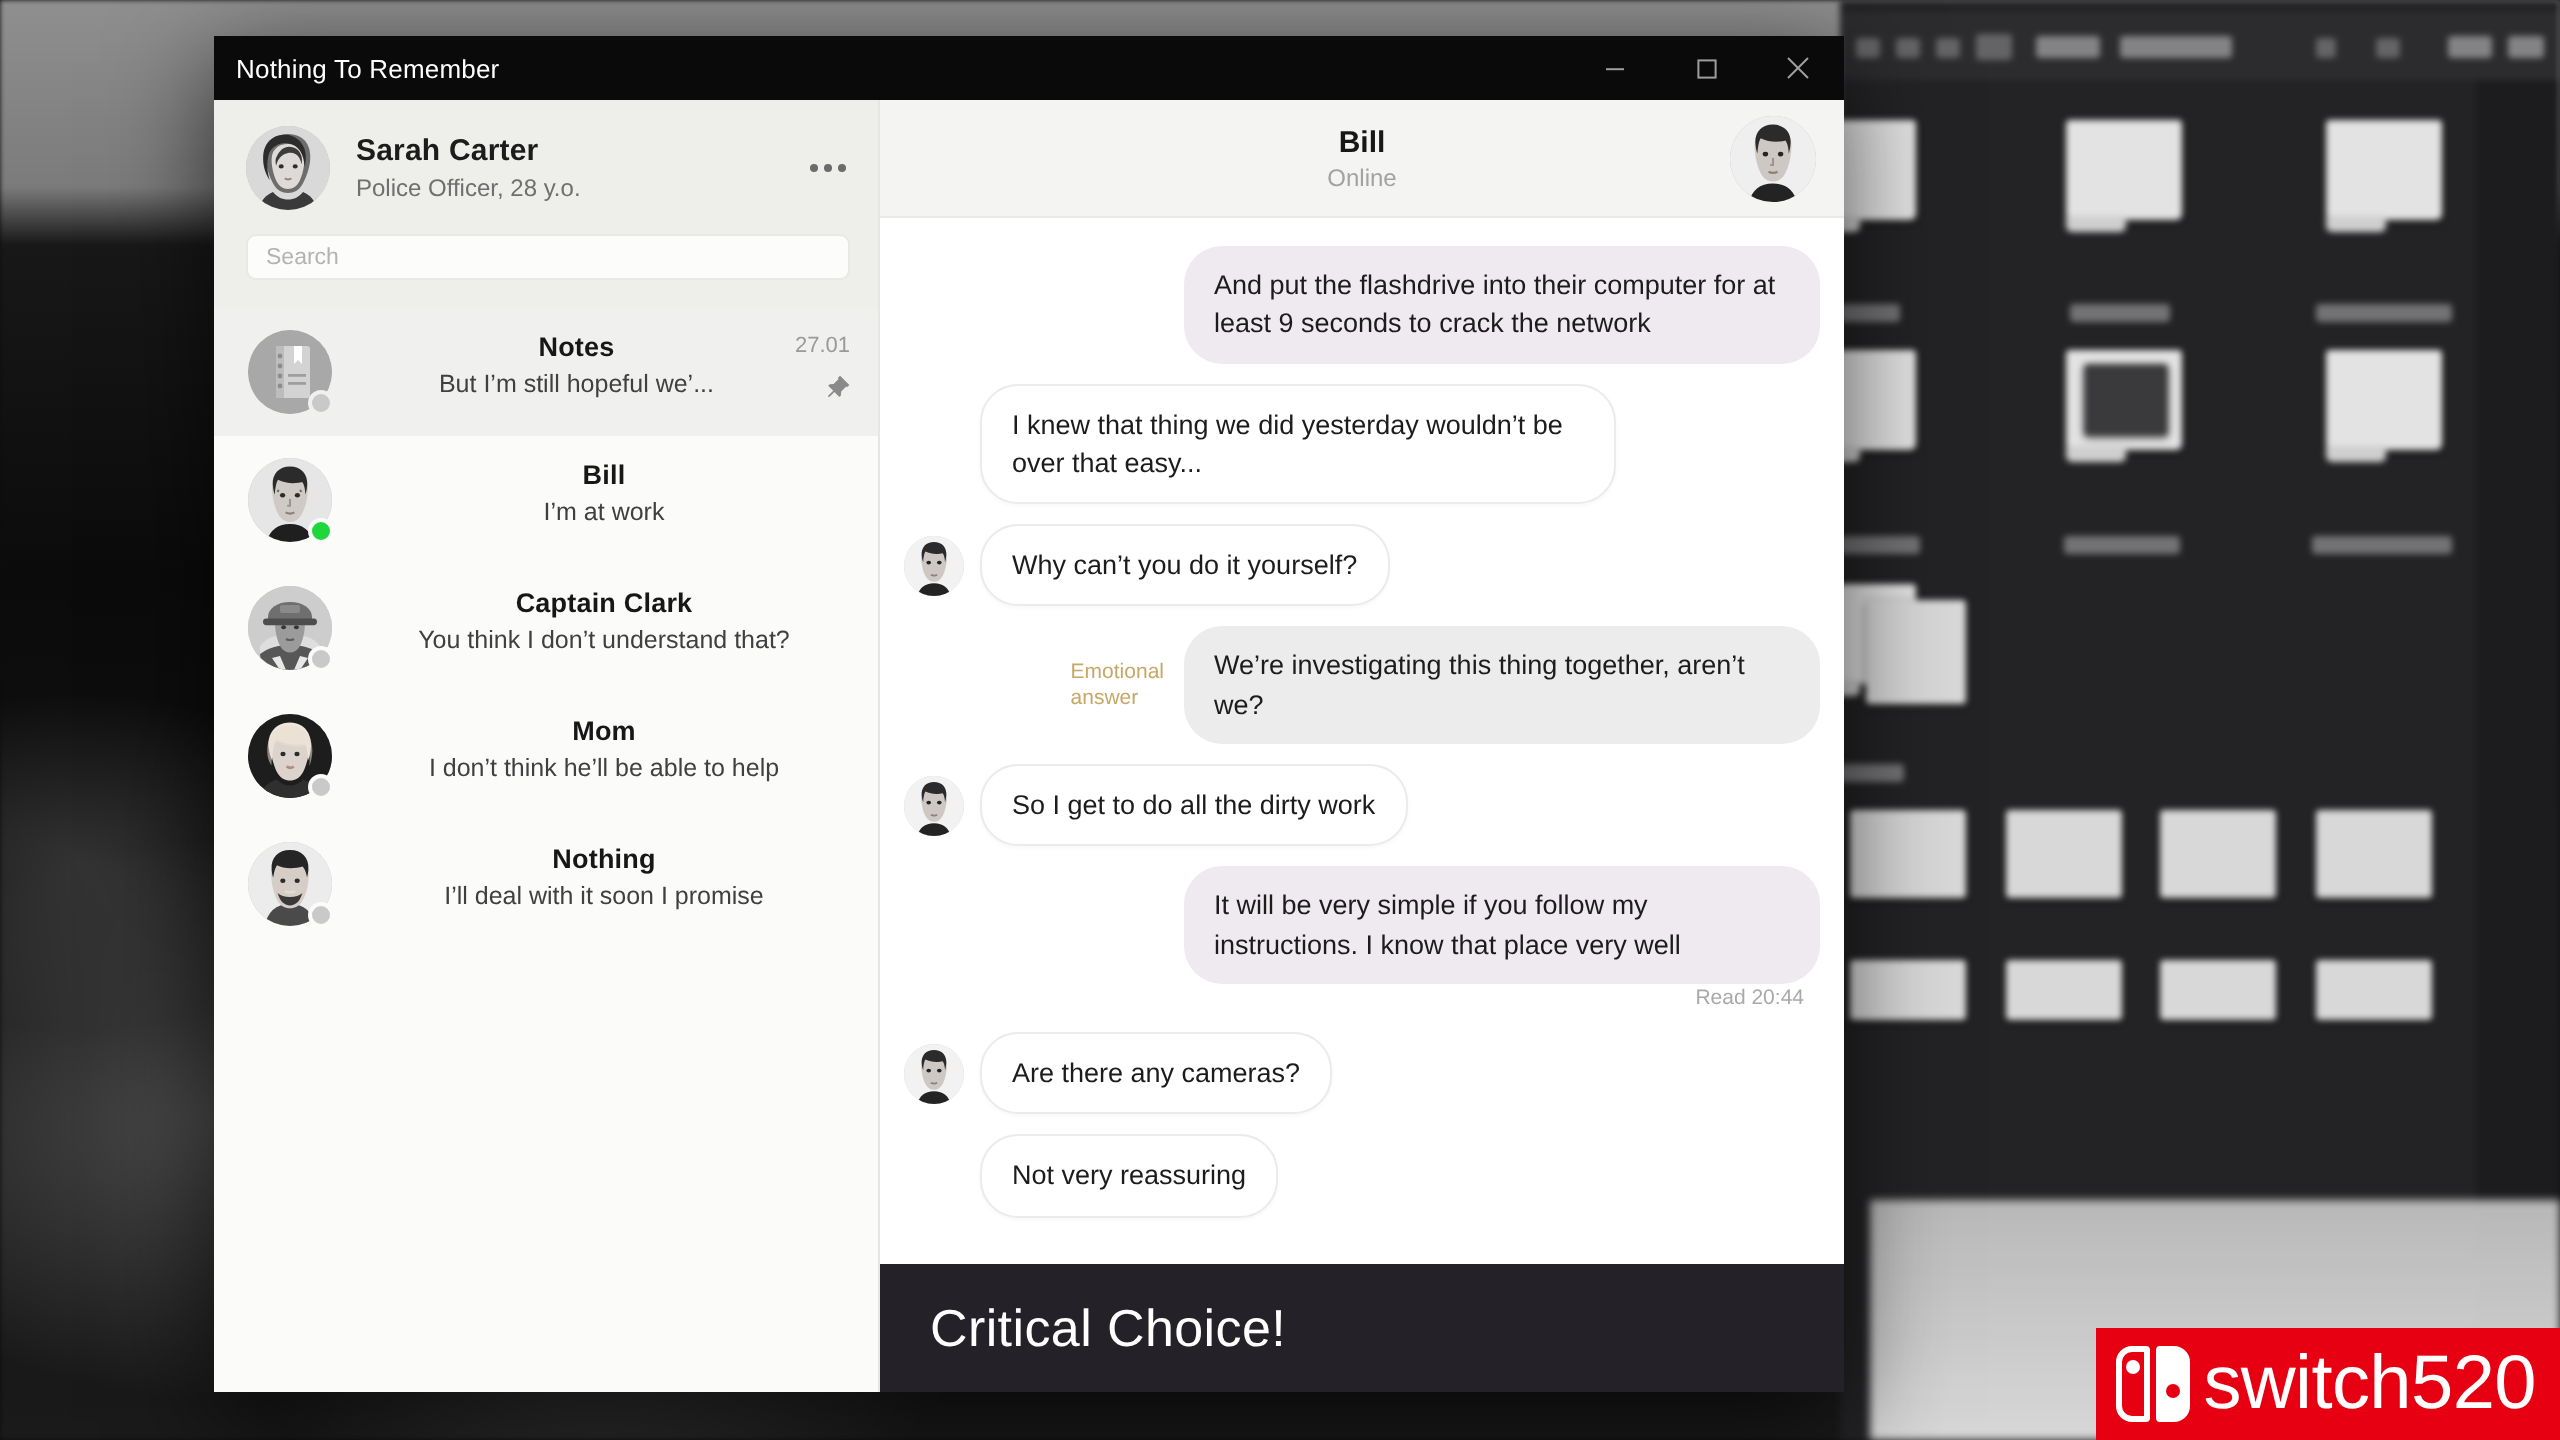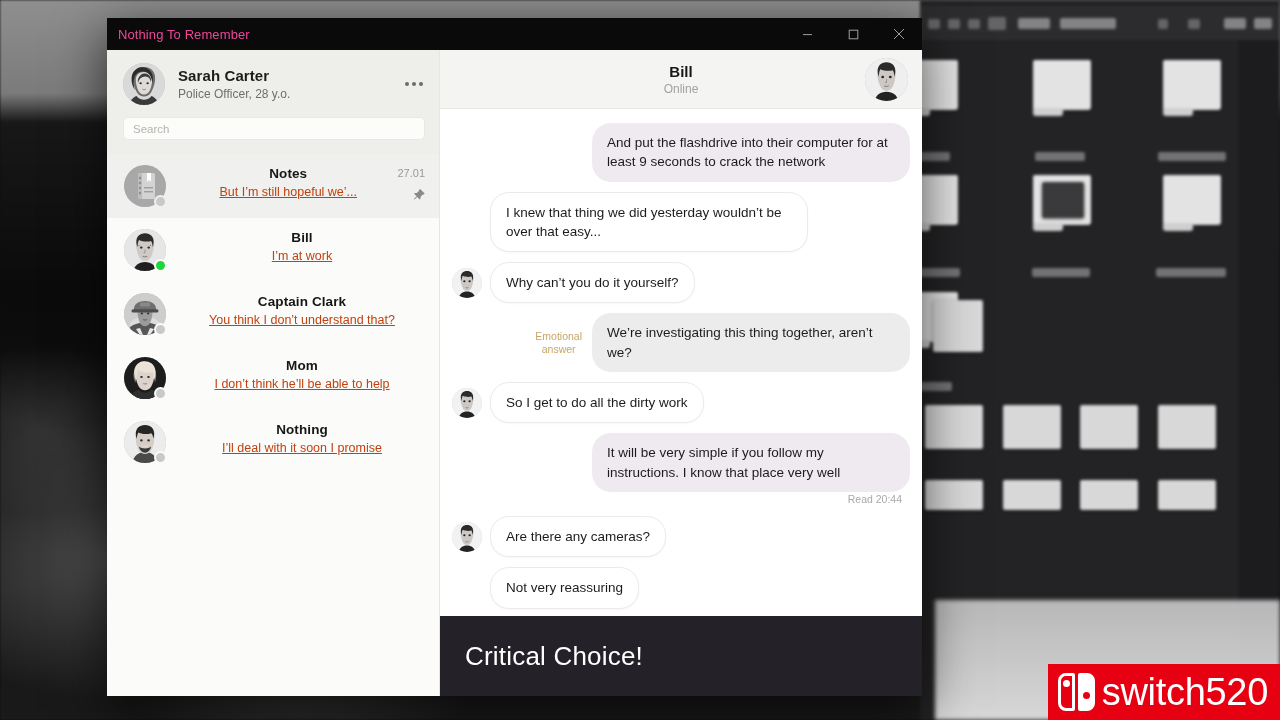--- a/index.html
+++ b/index.html
@@ -96,21 +96,21 @@
   
   .titlebar {
     height: 32px;
     background: #0a0a0a;
     display: flex;
     align-items: center;
     flex: none;
     position: relative;
   }
   .titlebar-title {
-    color: #ec4899;
+    color: #ffffff;
     font-size: 13px;
     padding-left: 11px;
     letter-spacing: .1px;
   }
   .win-controls {
     position: absolute; right: 0; top: 0; height: 32px;
     display: flex; align-items: center;
   }
   .win-btn {
     width: 46px; height: 32px;
@@ -197,22 +197,22 @@
     border: 2px solid #fbfbfa;
     background: #c9c9c9;
   }
   .status-dot.online { background: #1fd63c; }
   .contact.selected .status-dot { border-color: #f0f0ee; }
   .contact-main { margin-left: 13px; flex: 1; min-width: 0; padding-top: 1px; text-align: center; }
   .contact-name {
     font-size: 13.5px; font-weight: bold; color: #171717; letter-spacing: .1px;
   }
   .contact-snippet {
-    font-size: 12.5px; color: #c2410c; margin-top: 4px;
-    white-space: nowrap; overflow: hidden; text-overflow: ellipsis; text-decoration: underline;
+    font-size: 12.5px; color: #404040; margin-top: 4px;
+    white-space: nowrap; overflow: hidden; text-overflow: ellipsis;
   }
   .contact-meta {
     flex: none; display: flex; flex-direction: column; align-items: flex-end;
     gap: 8px; padding-top: 2px;
   }
   .contact-time { font-size: 11px; color: #9a9a9a; }
   .pin-icon { color: #8a8a8a; display: block; }
 
   
   .chat {
@@ -272,38 +272,38 @@
     border: 1px solid #eceaea;
     box-shadow: 0 1px 2px rgba(0,0,0,.035);
   }
   .bubble.out { background: #efeaf0; }
   .bubble.out.gray { background: #ececec; }
 
   .emotional-tag {
     font-size: 10.5px;
     line-height: 1.25;
     color: #c6a766;
-    text-align: center;
+    text-align: left;
     margin-right: 10px;
     align-self: center;
     white-space: pre-line;
     flex: none;
   }
 
   .read-receipt {
     font-size: 10.5px;
     color: #a9a9a9;
     text-align: right;
     margin: -5px 8px 11px 0;
   }
 
   
   .critical-banner {
     flex: none;
-    height: 80px;
+    height: 64px;
     background: #252129;
     display: flex;
     align-items: center;
     padding-left: 25px;
   }
   .critical-text {
     color: #ffffff;
     font-size: 26px;
     letter-spacing: .2px;
   }

